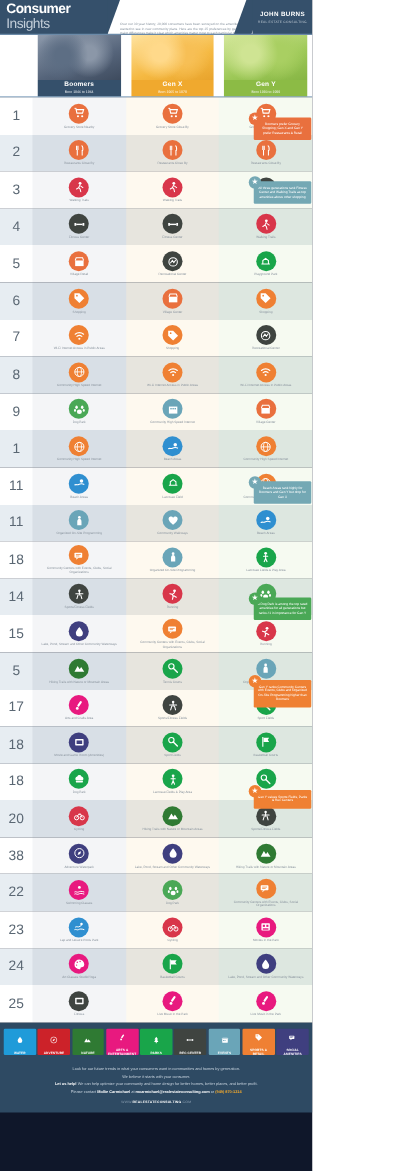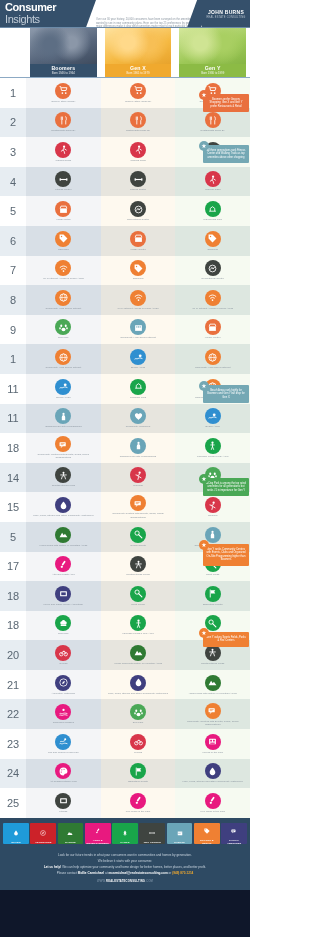--- a/index.html
+++ b/index.html
@@ -963,21 +963,21 @@
           <div class="ico" style="background: rgb(63, 68, 64);">
             <svg viewBox="0 0 16 16" style="color:#3f4440">
               <circle cx="8" cy="3" r="1.8" fill="#fff"></circle>
               <path d="M8 4.8v4M3 7h10M6 9l-1.5 5M10 9l1.5 5" stroke="#fff" stroke-width="1.5" fill="none" stroke-linecap="round"></path>
             </svg>
           </div>
           <div class="clabel">Sports/Fitness Fields</div>
         </div>
       </div>
       <div class="row odd">
-        <div class="rank">21</div>
+        <div class="rank">38</div>
         <div class="cell c0">
           <div class="ico" style="background: rgb(63, 63, 127);">
             <svg viewBox="0 0 16 16" style="color:#3f3f7f">
               <circle cx="8" cy="8" r="6.5" fill="none" stroke="#fff" stroke-width="1.4"></circle>
               <path d="M10.5 5.5L6.8 6.8 5.5 10.5l3.7-1.3z" fill="#fff"></path>
             </svg>
           </div>
           <div class="clabel">Adventure Waterpark</div>
         </div>
         <div class="cell c1">

